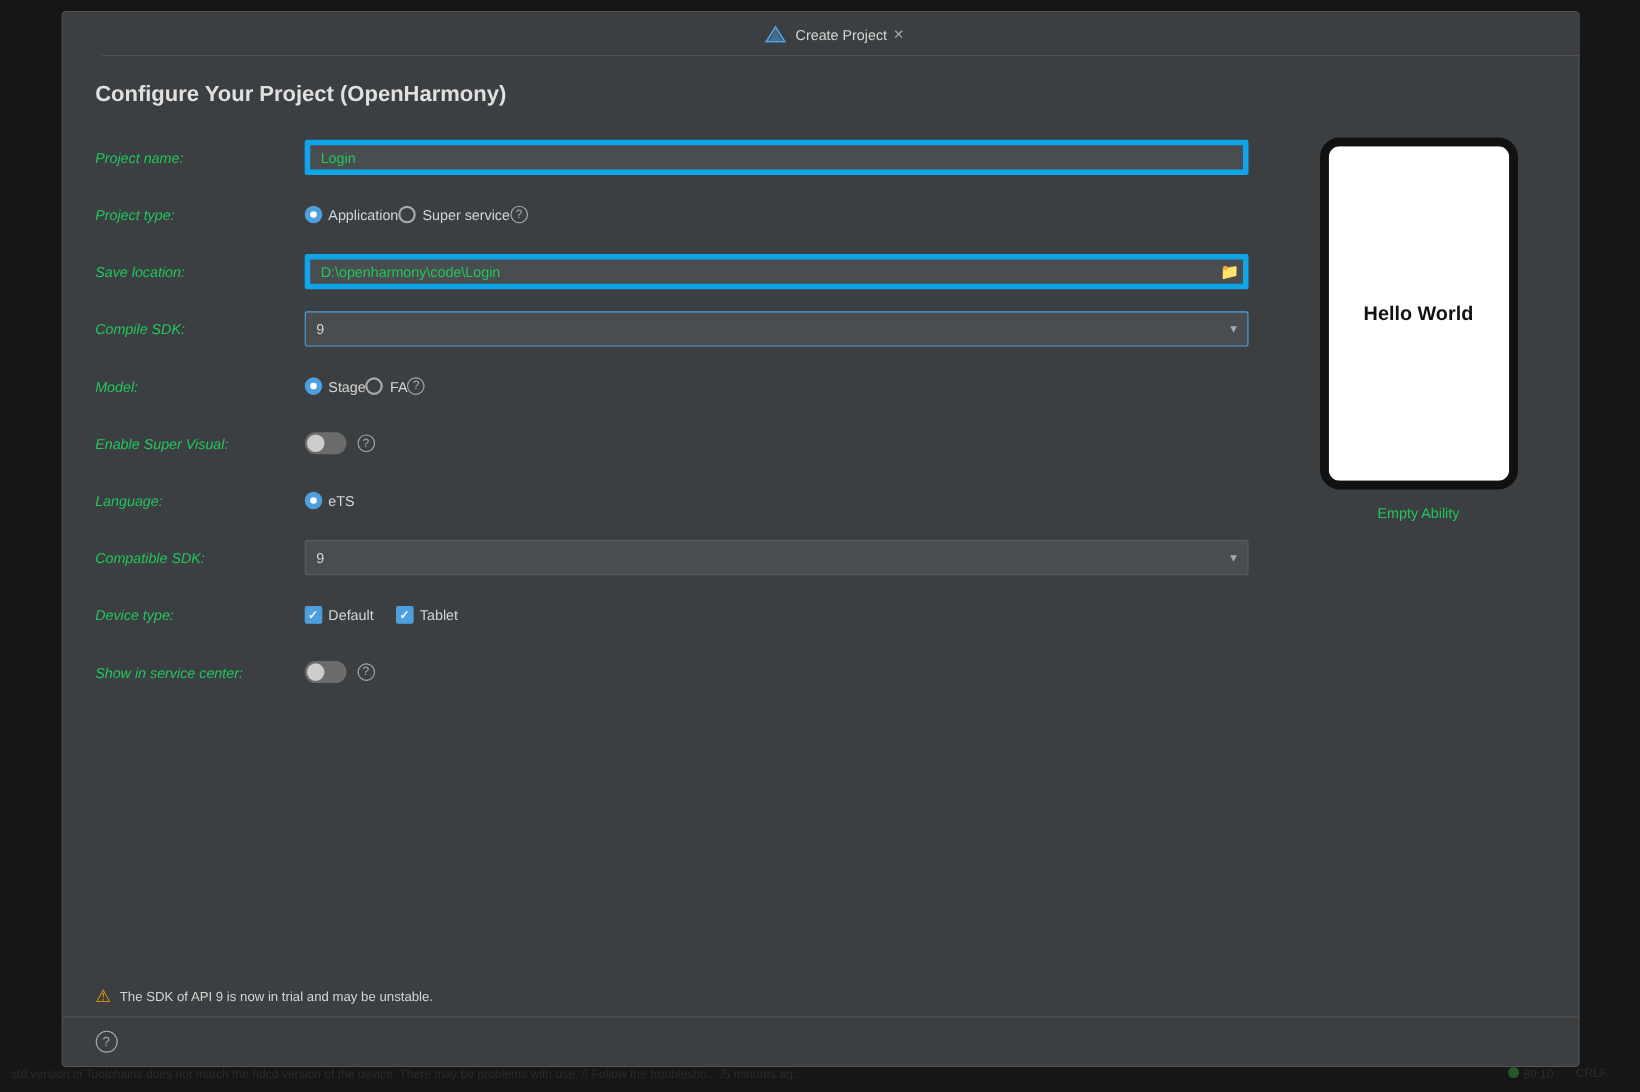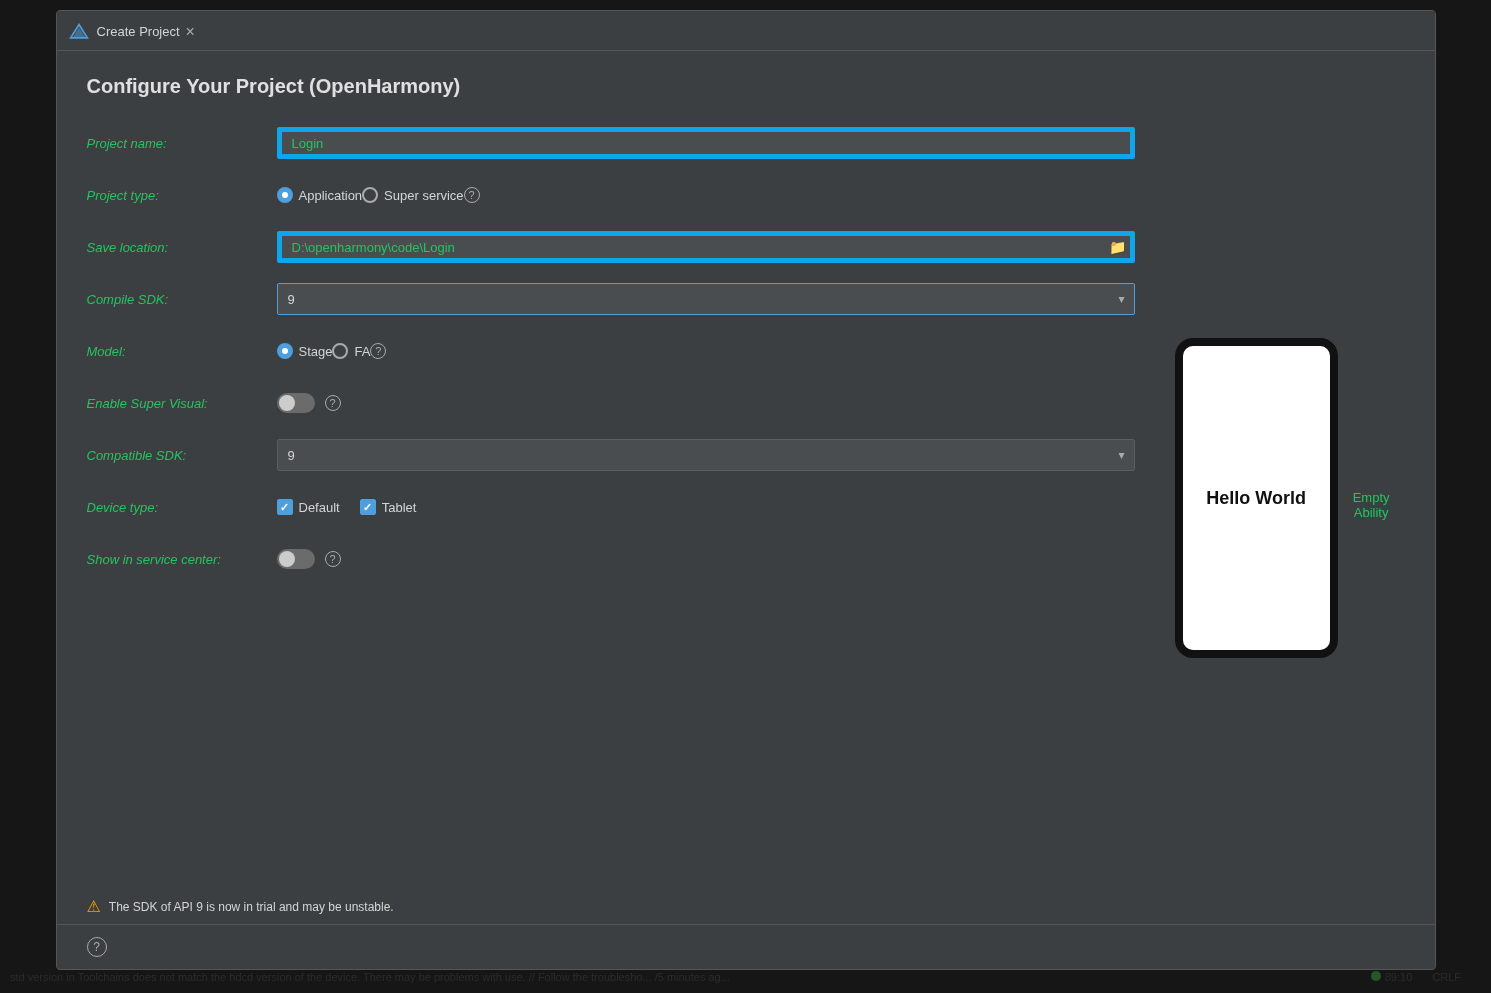--- a/index.html
+++ b/index.html
@@ -32,25 +32,26 @@
       margin: 10px auto;
       display: flex;
       flex-direction: column;
       min-height: 960px;
       position: relative;
     }
 
     .dialog-titlebar {
       display: flex;
       align-items: center;
-      justify-content: flex-start;
+      justify-content: center;
       background: #3c3f41;
       padding: 10px 16px 8px 12px;
       border-bottom: 1px solid #555;
       height: 40px;
+      margin-left: 36px;
     }
 
     .dialog-title-left {
       display: flex;
       align-items: center;
       gap: 8px;
     }
 
     .title-text {
       font-size: 13px;
@@ -284,21 +285,21 @@
     .device-group {
       display: flex;
       align-items: center;
       gap: 20px;
     }
 
     
     .preview-section {
       width: 230px;
       display: flex;
-      flex-direction: row;
+      flex-direction: column;
       align-items: center;
       padding-top: 50px;
       text-align: center;
     }
 
     .phone-preview {
       width: 180px;
       height: 320px;
       background: #1e1e1e;
       border-radius: 18px;
@@ -534,20 +535,31 @@
           <div class="form-control">
             <div class="toggle-row">
               <div class="toggle-switch off">
                 <div class="toggle-thumb"></div>
               </div>
               <div class="help-icon">?</div>
             </div>
           </div>
         </div>
 
+        <div class="form-row">
+          <div class="form-label">Language:</div>
+          <div class="form-control">
+            <div class="radio-group">
+              <div class="radio-item">
+                <div class="radio-circle selected"></div>
+                <span class="radio-label">eTS</span>
+              </div>
+            </div>
+          </div>
+        </div>
 
         <div class="form-row">
           <div class="form-label">Compatible SDK:</div>
           <div class="form-control">
             <div class="select-wrapper">
               <select class="select-input" style="border-color:#5a5d61;">
                 <option value="9">9</option>
                 <option value="8">8</option>
                 <option value="7">7</option>
               </select>

